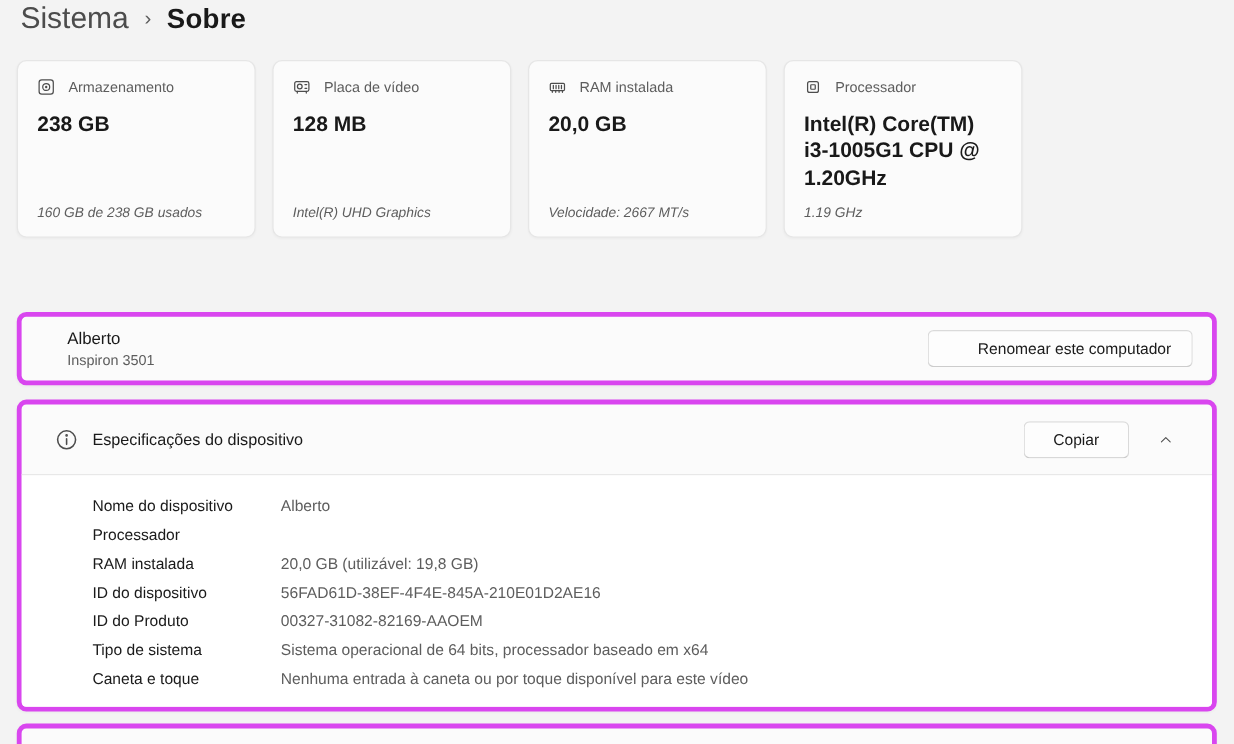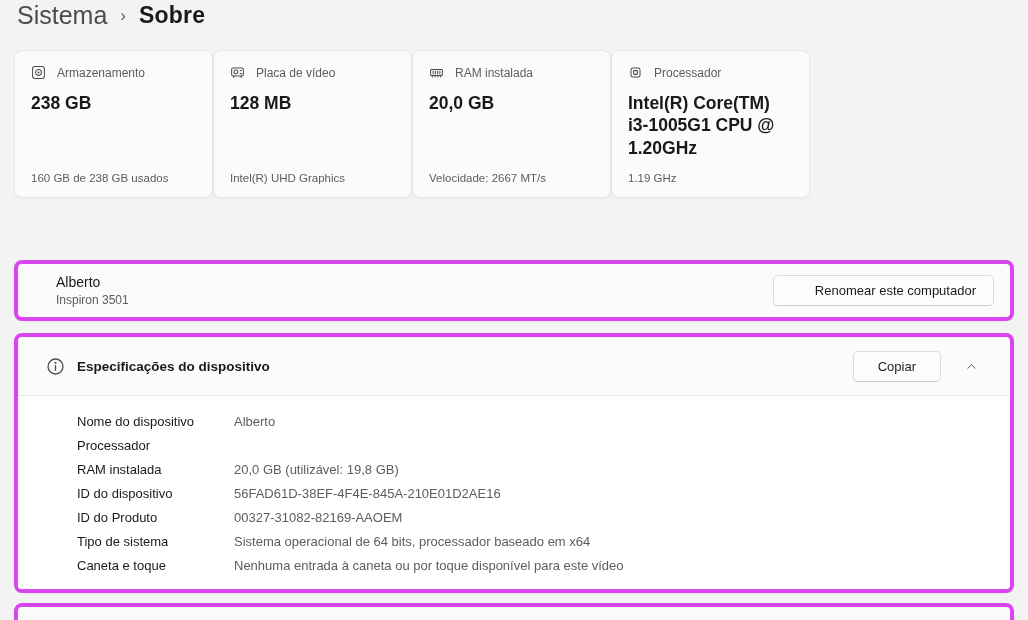--- a/index.html
+++ b/index.html
@@ -12,35 +12,35 @@
   }
   .page { padding: 0 14px; }
 
   
   .breadcrumb { display: flex; align-items: center; height: 30px; margin-left: 3px; }
   .crumb-parent { font-size: 25px; font-weight: 400; color: #4c4c4c; cursor: pointer; }
   .crumb-sep { font-size: 17px; color: #5c5c5c; margin: 0 13px; padding-top: 2px; }
   .crumb-current { font-size: 23px; font-weight: 700; color: #191919; letter-spacing: .2px; }
 
   
-  .cards { display: flex; margin-top: 20px; }
+  .cards { display: flex; gap: 14px; margin-top: 20px; }
   .card {
     width: 199px; height: 148px;
     background: #fbfbfb;
     border: 1px solid #e6e6e6;
     border-radius: 8px;
     box-shadow: 0 1px 2px rgba(0,0,0,.03);
     padding: 14px 16px 13px 16px;
     display: flex; flex-direction: column;
   }
   .card-head { display: flex; align-items: center; gap: 11px; }
   .card-head svg { width: 15px; height: 15px; flex: 0 0 auto; }
   .card-label { font-size: 12px; color: #5d5d5d; }
   .card-value { margin-top: 12px; font-size: 17.5px; font-weight: 700; color: #191919; line-height: 1.28; }
-  .card-detail { margin-top: auto; font-size: 11.5px; color: #5d5d5d; }
+  .card-detail { margin-top: auto; font-size: 11.5px; color: #5d5d5d; font-style: italic; }
 
   .icon-stroke { fill: none; stroke: #4d4d4d; stroke-width: 1.1; stroke-linecap: round; stroke-linejoin: round; }
 
   
   .wide-card {
     background: #fbfbfb;
     border: 4px solid #d946ef;
     border-radius: 8px;
     box-shadow: 0 1px 2px rgba(0,0,0,.03);
   }
@@ -58,21 +58,21 @@
     color: #1a1a1a;
     padding: 7px 17px;
     cursor: pointer;
   }
   .rename-btn { margin-left: auto; padding-left: 41px; }
 
   
   .specs-card { margin-top: 12px; overflow: hidden; }
   .specs-header { height: 58px; display: flex; align-items: center; padding: 0 22px 0 28px; }
   .specs-header .info-ic { width: 19px; height: 19px; margin-right: 12px; flex: 0 0 auto; }
-  .specs-title { font-size: 13.5px; color: #1a1a1a; font-weight: bold; }
+  .specs-title { font-size: 13.5px; color: #1a1a1a; }
   .copy-btn { margin-left: auto; padding: 7px 24px; }
   .chev-btn { background: none; border: none; margin-left: 20px; margin-right: 6px; padding: 4px; cursor: pointer; line-height: 0; }
   .chev-btn svg { width: 13px; height: 13px; }
 
   .specs-body { border-top: 1px solid #e8e8e8; background: #ffffff; padding: 13px 21px 12px 59px; }
   .spec-row { display: grid; grid-template-columns: 157px 1fr; align-items: baseline; padding: 4.5px 0; font-size: 13px; }
   .spec-label { color: #1a1a1a; }
   .spec-value { color: #5d5d5d; }
 
   

